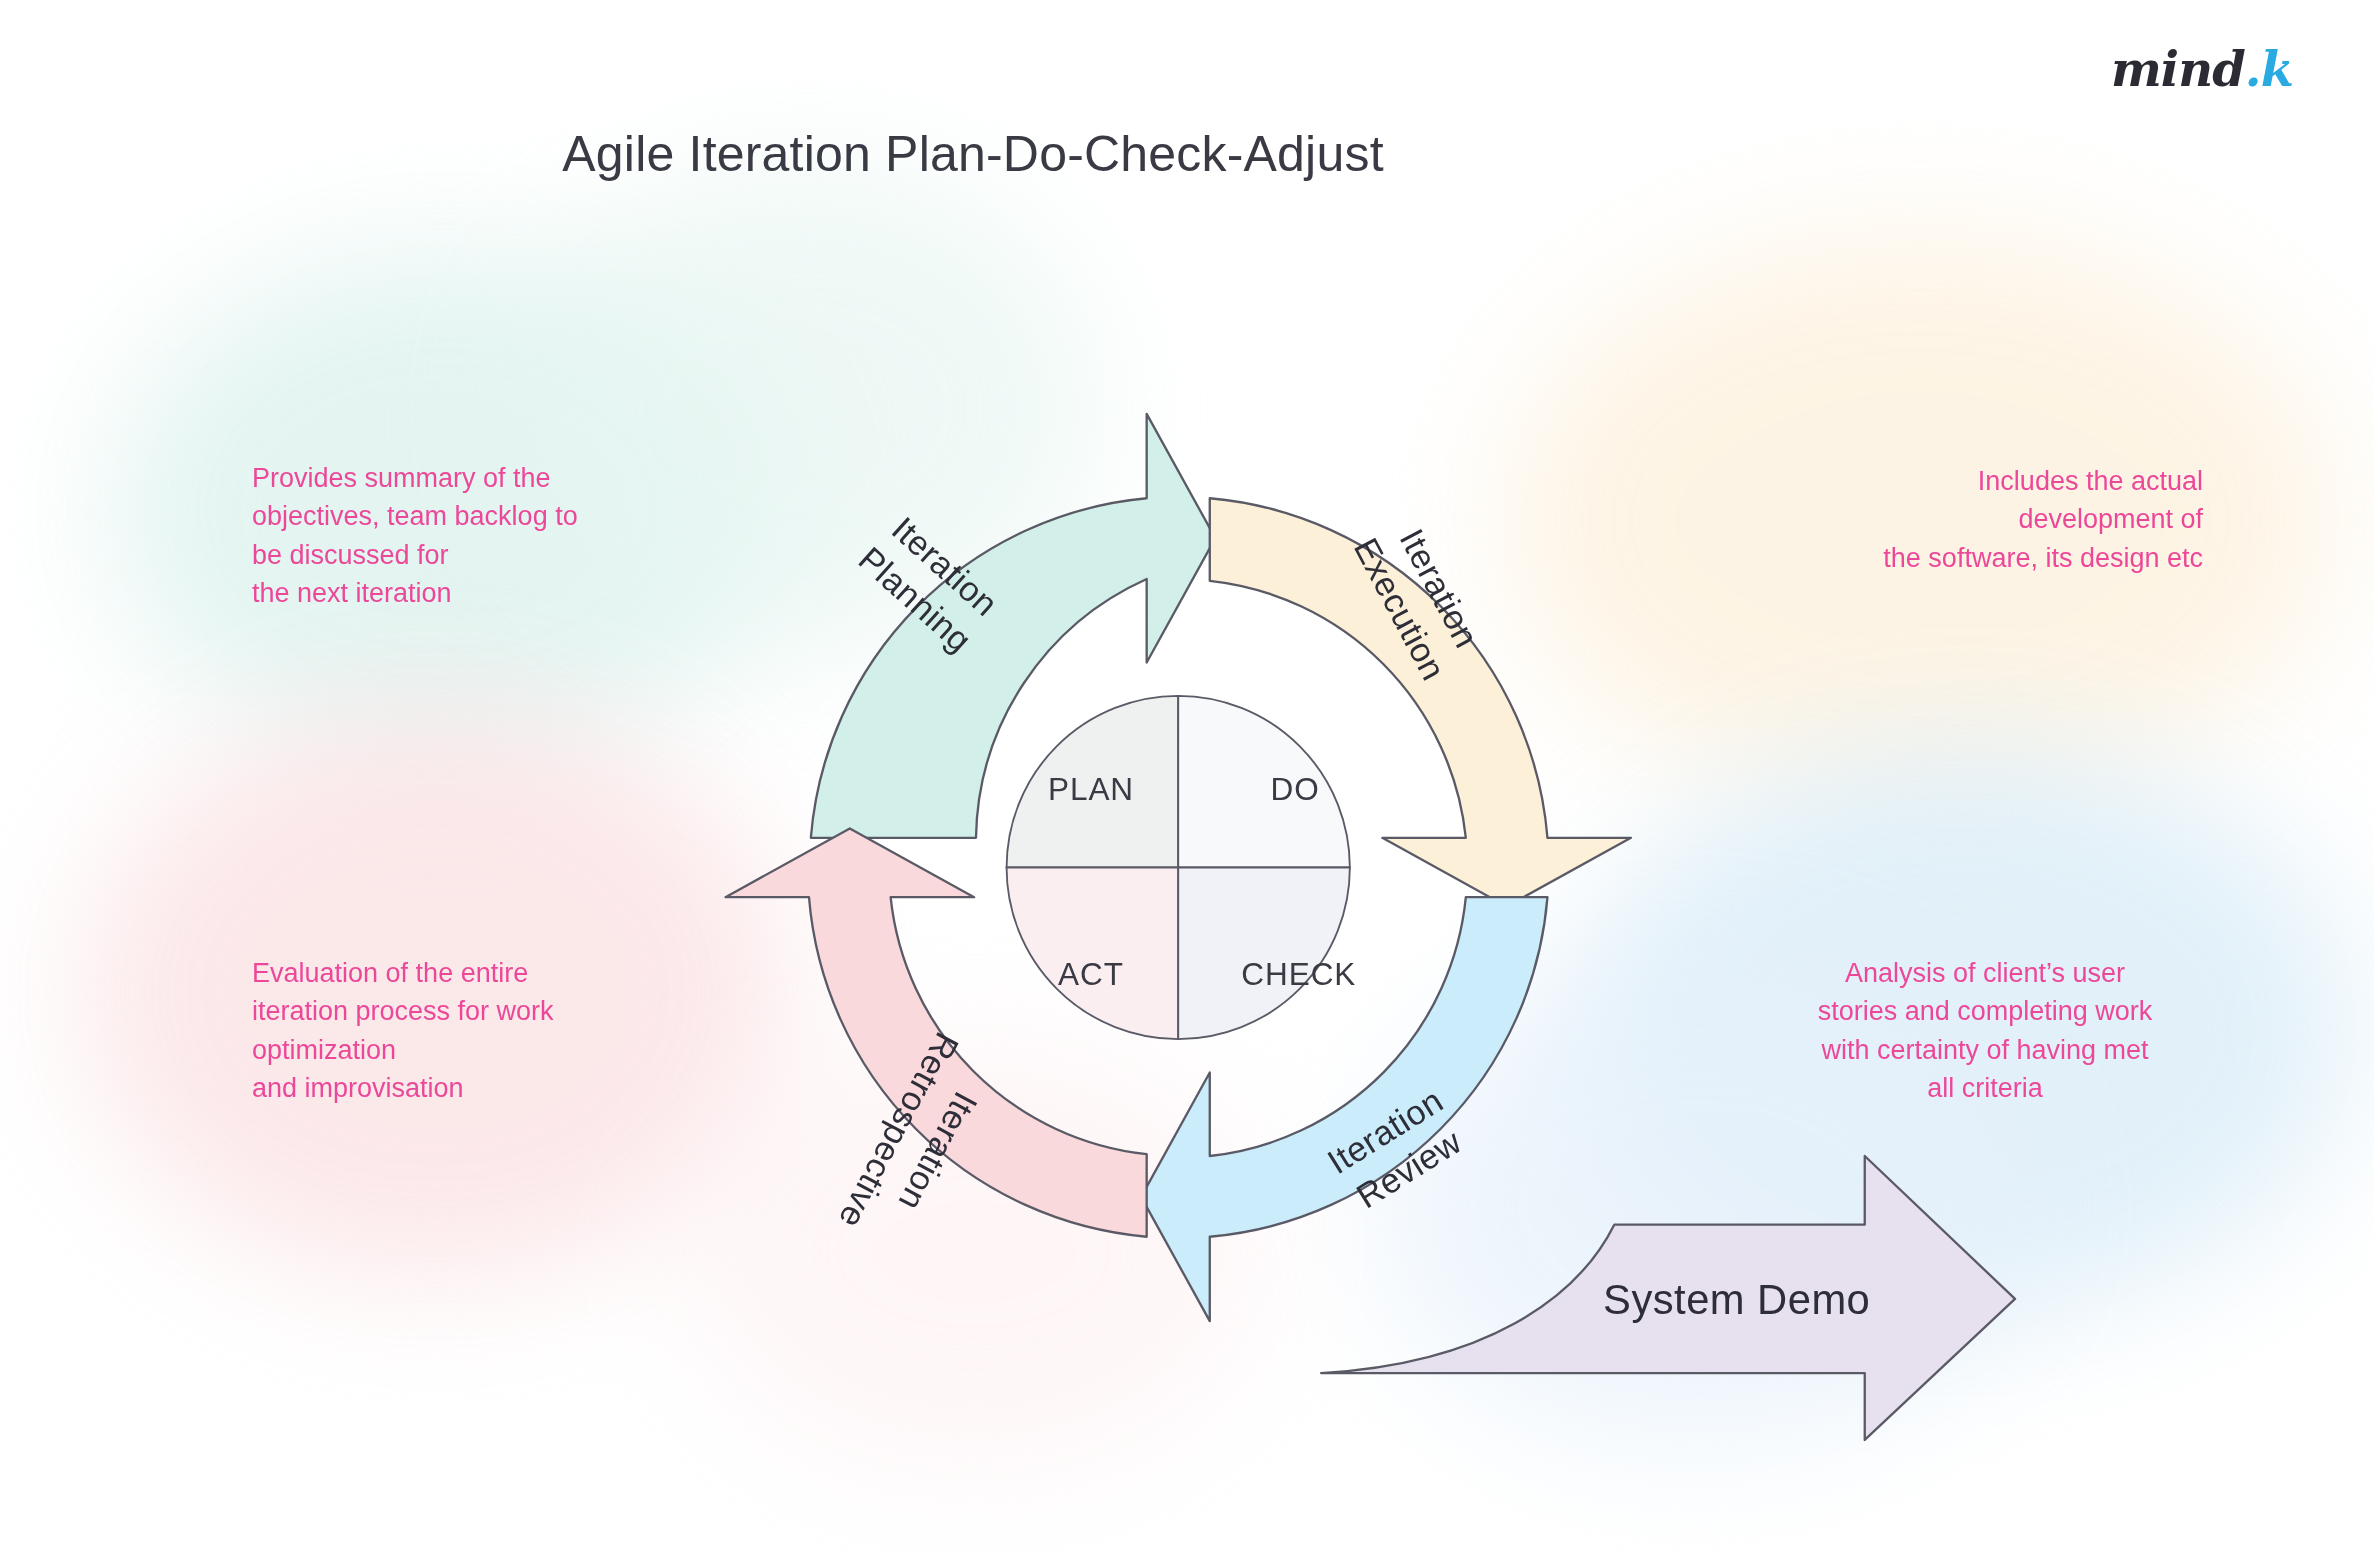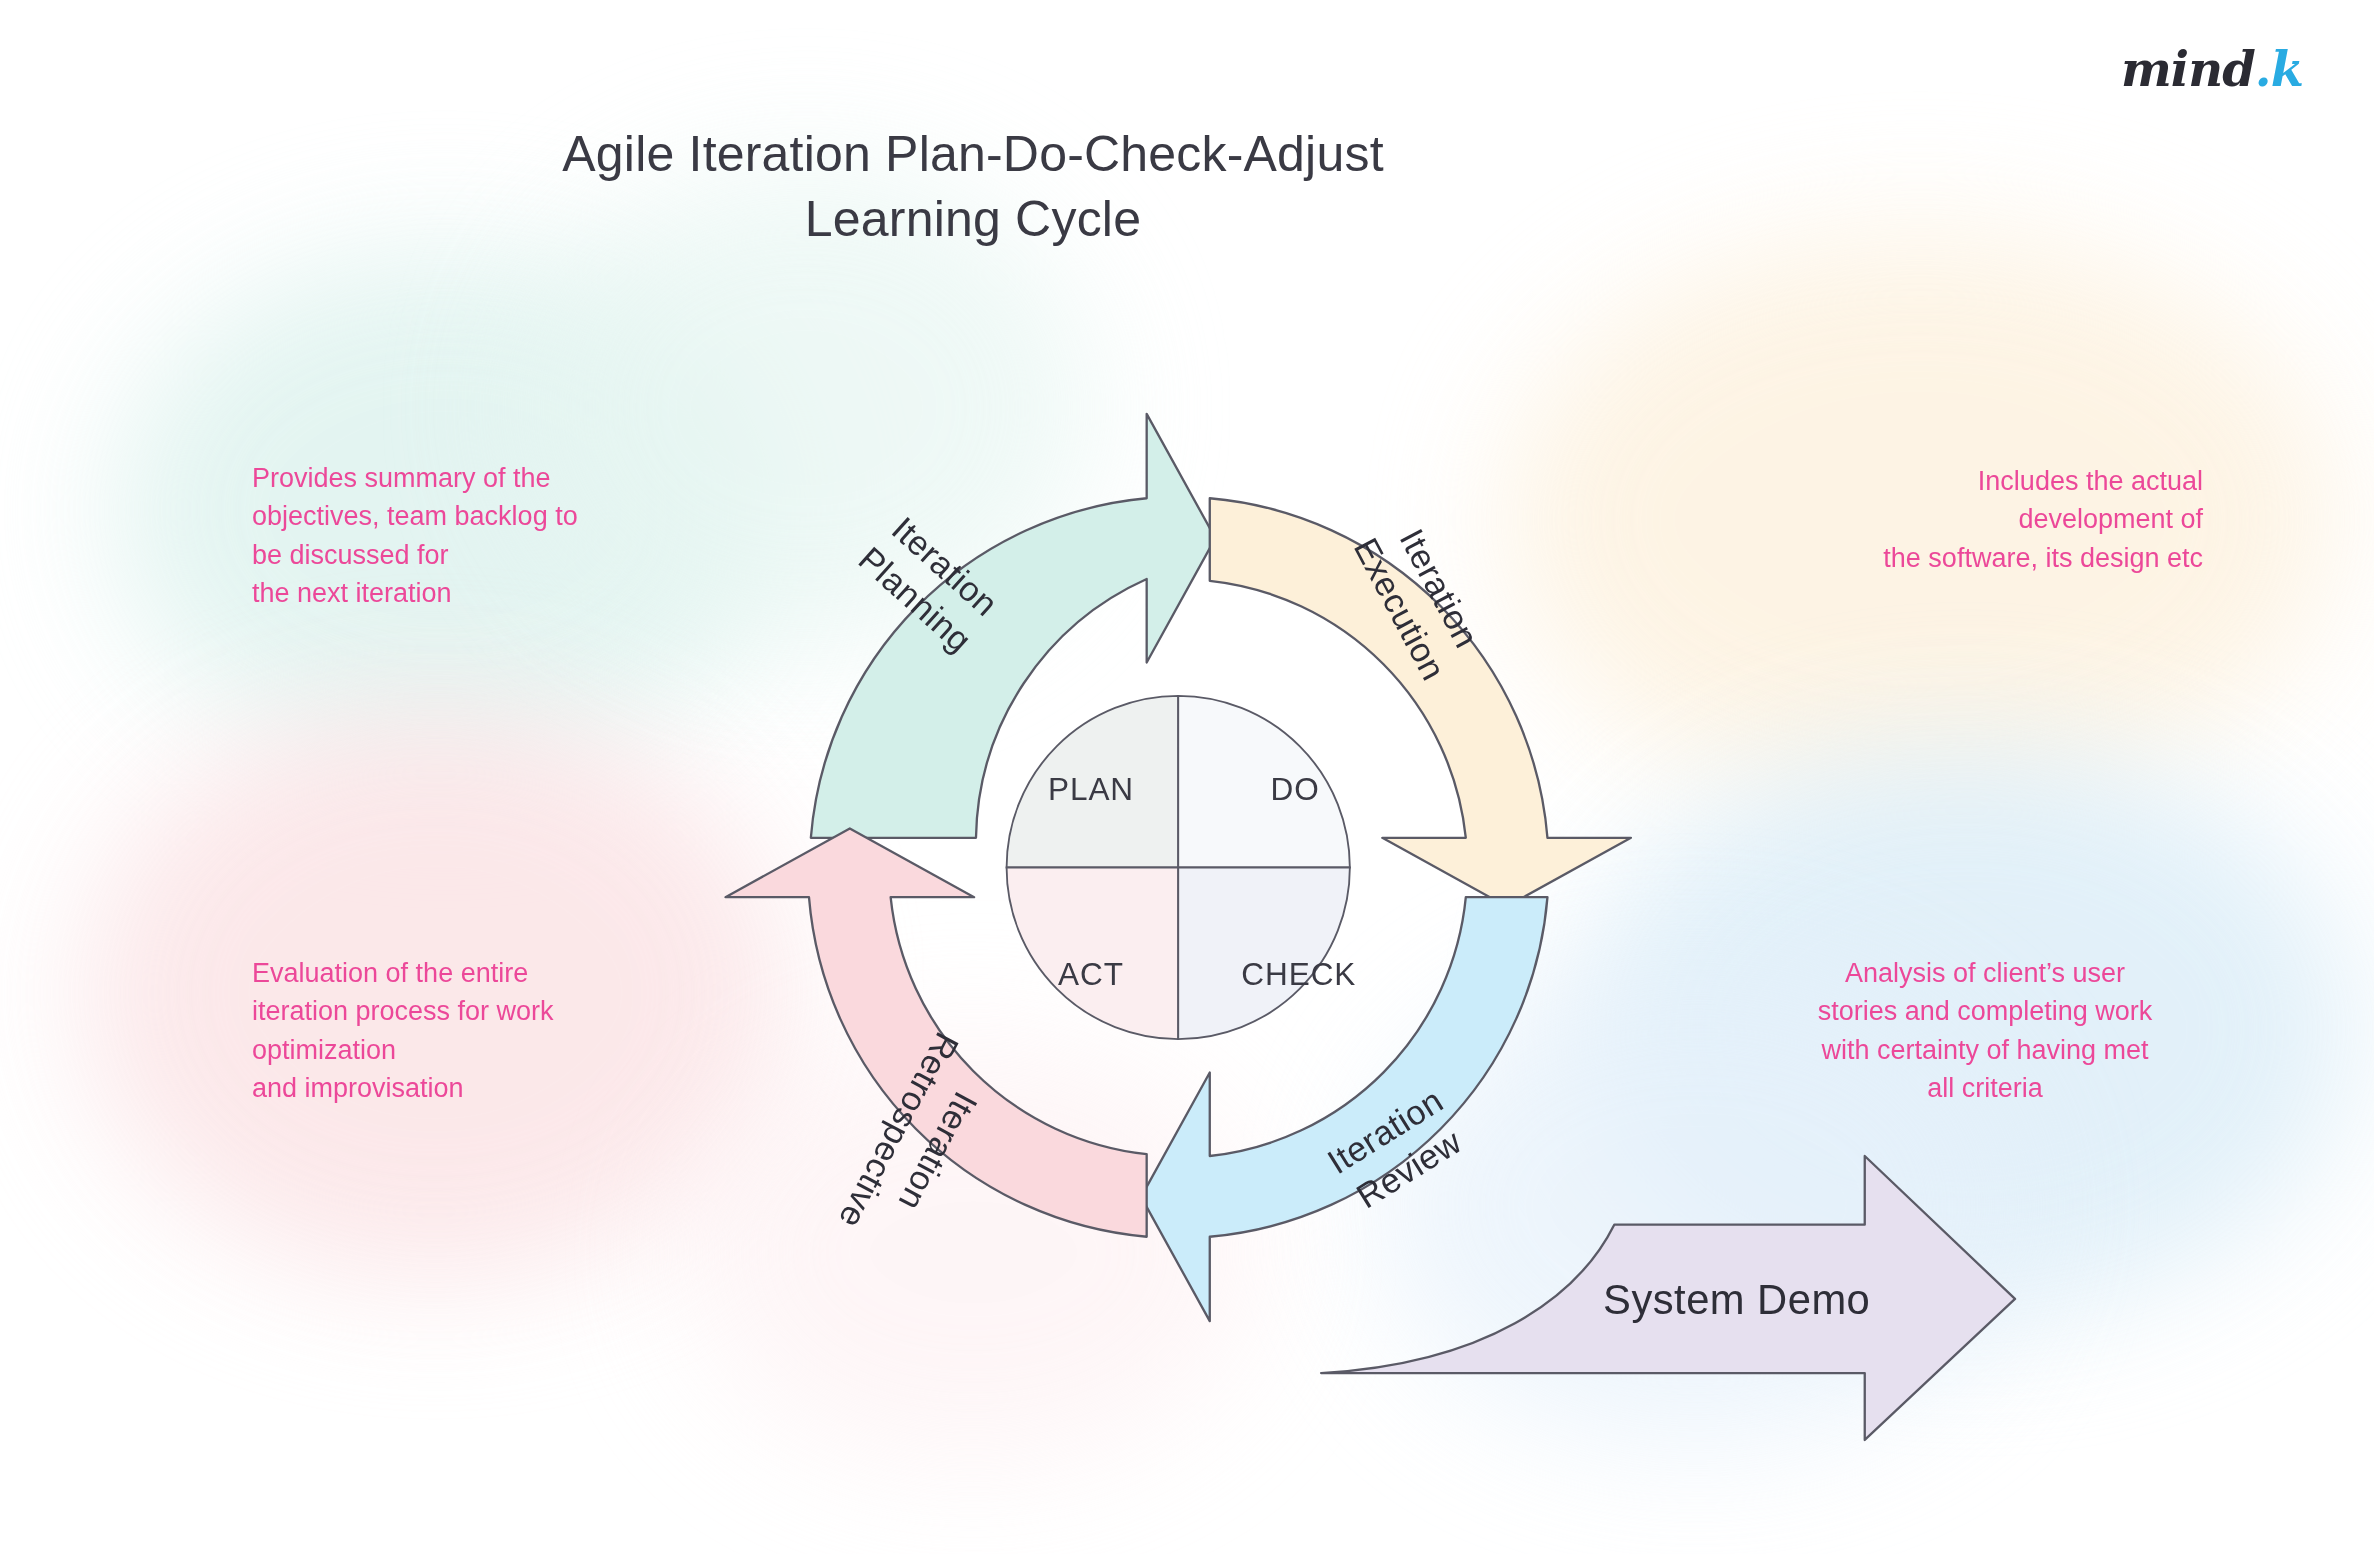--- a/index.html
+++ b/index.html
@@ -19,21 +19,21 @@
   #b4{left:1577px;top:742px;width:779px;height:575px;background:#ddeef8;}
   #b5{left:519px;top:167px;width:575px;height:482px;background:#e7f6f2;opacity:.7;}
   #b6{left:1373px;top:965px;width:649px;height:482px;background:#e6f1fb;opacity:.7;}
   #b7{left:686px;top:1039px;width:575px;height:427px;background:#fdeef0;opacity:.55;}
   svg#diagram{position:absolute;left:0;top:0;width:2375px;height:1555px;}
   .title{
     position:absolute;left:0;top:122px;width:1946px;text-align:center;
     font-size:50px;line-height:1.3;color:#3a3a44;letter-spacing:0.2px;font-weight:400;
   }
   .logo{
-    position:absolute;right:72px;top:41px;
+    position:absolute;right:82px;top:41px;
     font-family:"DejaVu Serif", serif;font-style:italic;font-weight:bold;
     font-size:48px;color:#2b2b33;letter-spacing:-0.9px;margin-left:12px;
   }
   .logo .accent{color:#29ABE2;}
   .note{position:absolute;font-size:27px;line-height:1.42;color:#ec4899;white-space:pre-line;}
   #note-tl{left:252px;top:459px;text-align:left;width:436px;}
   #note-tr{right:172px;top:462px;text-align:right;width:482px;}
   #note-bl{left:252px;top:954px;text-align:left;width:436px;}
   #note-br{right:172px;top:954px;text-align:center;width:436px;}
   .ring-label{font-size:37px;fill:#2e2e38;font-weight:400;letter-spacing:.5px;}
@@ -50,21 +50,20 @@
   <div class="blob" id="b3"></div>
   <div class="blob" id="b4"></div>
   <div class="blob" id="b5"></div>
   <div class="blob" id="b6"></div>
   <div class="blob" id="b7"></div>
 
   <div class="logo"><span>mind</span><span class="accent">.k</span></div>
 
   <div class="title">
     <div>Agile Iteration Plan-Do-Check-Adjust</div>
-    <div>Learning Cycle</div>
   </div>
 
   <div class="note" id="note-tl">Provides summary of the
 objectives, team backlog to
 be discussed for
 the next iteration</div>
   <div class="note" id="note-tr">Includes the actual
 development of
 the software, its design etc</div>
   <div class="note" id="note-bl">Evaluation of the entire

